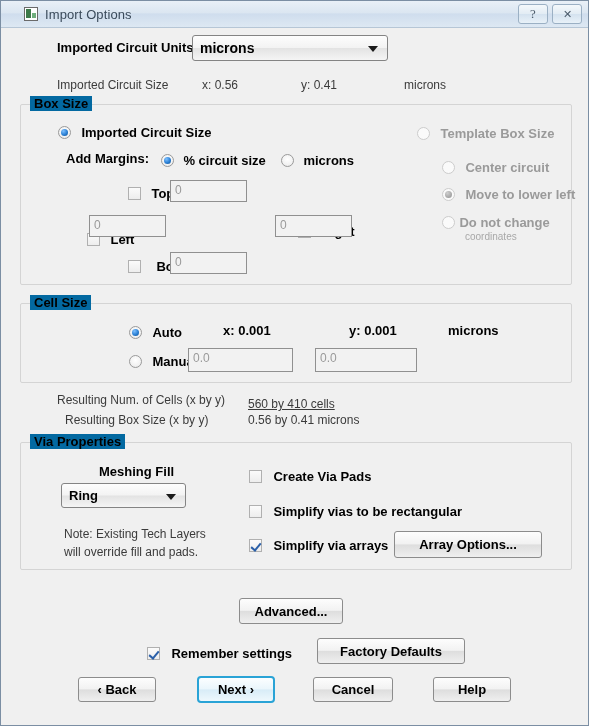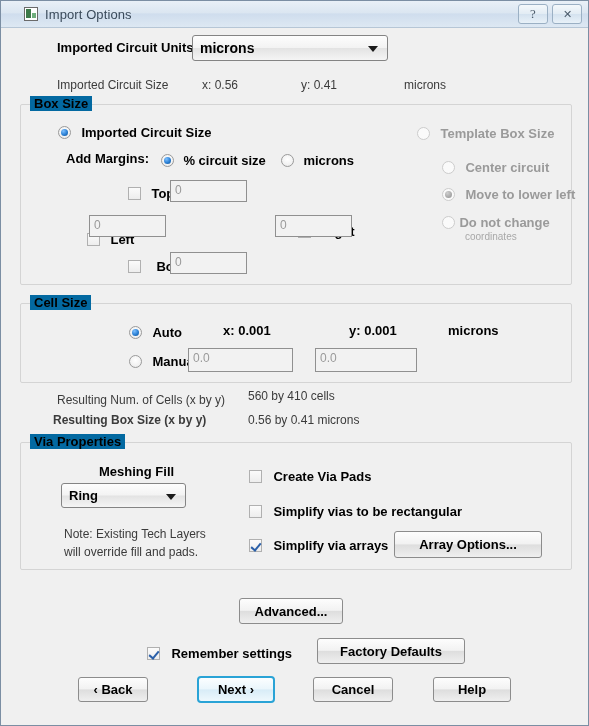--- a/index.html
+++ b/index.html
@@ -227,22 +227,22 @@
   <div class="abs lbl-b" style="left:415px;top:322px;">microns</div>
 
   <div class="abs" style="left:96px;top:351px;">
     <span class="radio"></span>
     <span class="lbl-b" style="margin-left:6px;">Manual</span>
   </div>
   <div class="txt" style="left:187px;top:347px;width:105px;height:24px;">0.0</div>
   <div class="txt" style="left:314px;top:347px;width:102px;height:24px;">0.0</div>
 
   <div class="abs lbl-gray" style="left:24px;top:392px;">Resulting Num. of Cells (x by y)</div>
-  <div class="abs lbl-gray" style="left:215px;top:388px;">560 by 410 cells</div>
-  <div class="abs lbl-gray" style="left:20px;top:412px;font-weight:bold;">Resulting Box Size (x by y)</div>
+  <div class="abs lbl-gray" style="left:215px;top:396px;text-decoration:underline;">560 by 410 cells</div>
+  <div class="abs lbl-gray" style="left:32px;top:412px;">Resulting Box Size (x by y)</div>
   <div class="abs lbl-gray" style="left:215px;top:412px;">0.56 by 0.41 microns</div>
 
   <div class="group" style="left:19px;top:441px;width:552px;height:128px;">
     <div class="group-title">Via Properties</div>
   </div>
 
   <div class="abs lbl-b" style="left:66px;top:463px;">Meshing Fill</div>
   <div class="combo" style="left:60px;top:482px;width:125px;height:25px;font-size:13px;">
     <span>Ring</span>
     <span class="arrow"></span>
@@ -265,18 +265,18 @@
   <div class="btn" style="left:393px;top:530px;width:148px;height:27px;">Array Options...</div>
 
   <div class="btn" style="left:238px;top:597px;width:104px;height:26px;">Advanced...</div>
 
   <div class="abs" style="left:114px;top:643px;">
     <span class="chk on"></span>
     <span class="lbl-b" style="margin-left:7px;">Remember settings</span>
   </div>
   <div class="btn" style="left:316px;top:637px;width:148px;height:26px;">Factory Defaults</div>
 
-  <div class="btn" style="left:77px;top:676px;width:70px;height:25px;">‹ Back</div>
+  <div class="btn" style="left:77px;top:676px;width:78px;height:25px;">‹ Back</div>
   <div class="btn focus" style="left:196px;top:675px;width:78px;height:27px;">Next ›</div>
   <div class="btn" style="left:312px;top:676px;width:80px;height:25px;">Cancel</div>
   <div class="btn" style="left:432px;top:676px;width:78px;height:25px;">Help</div>
 
 </div>
 
 </body></html>

